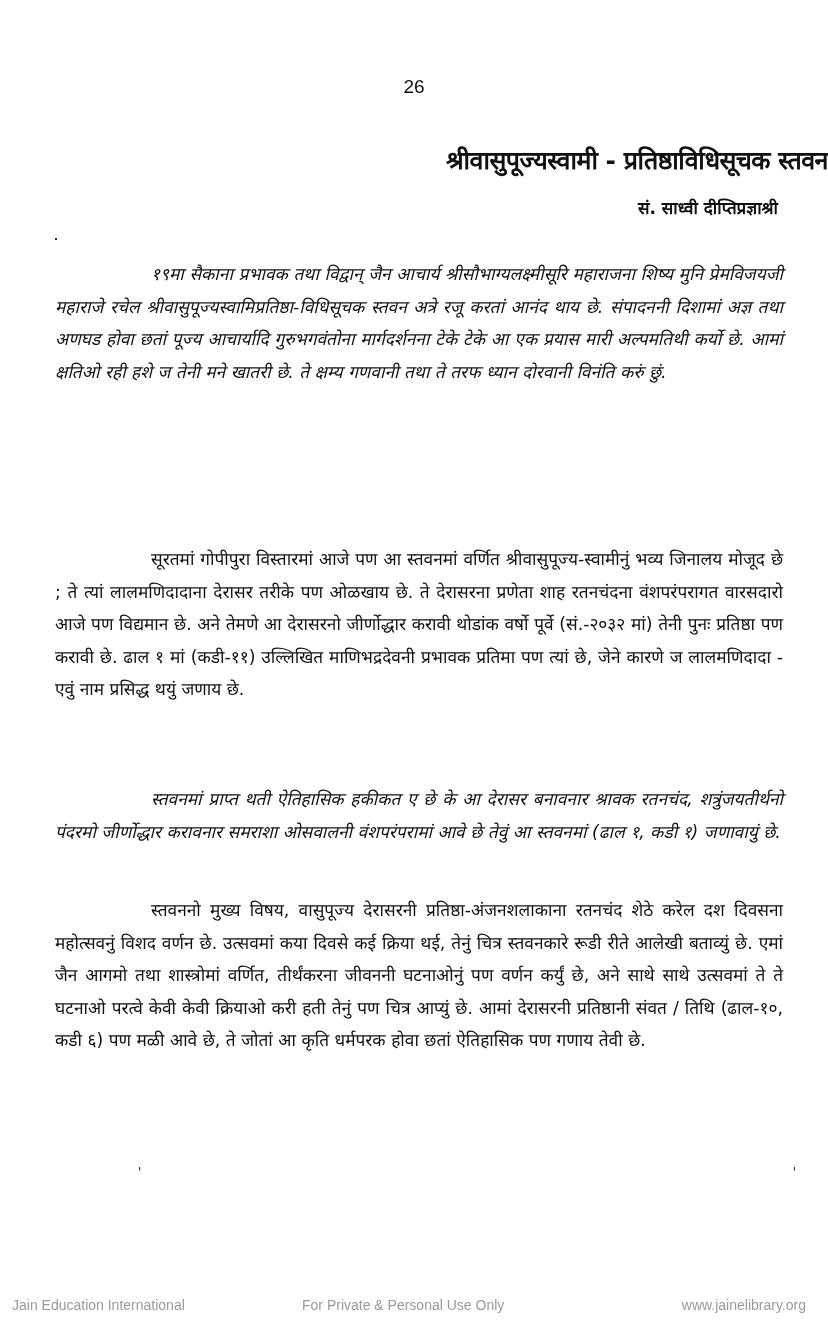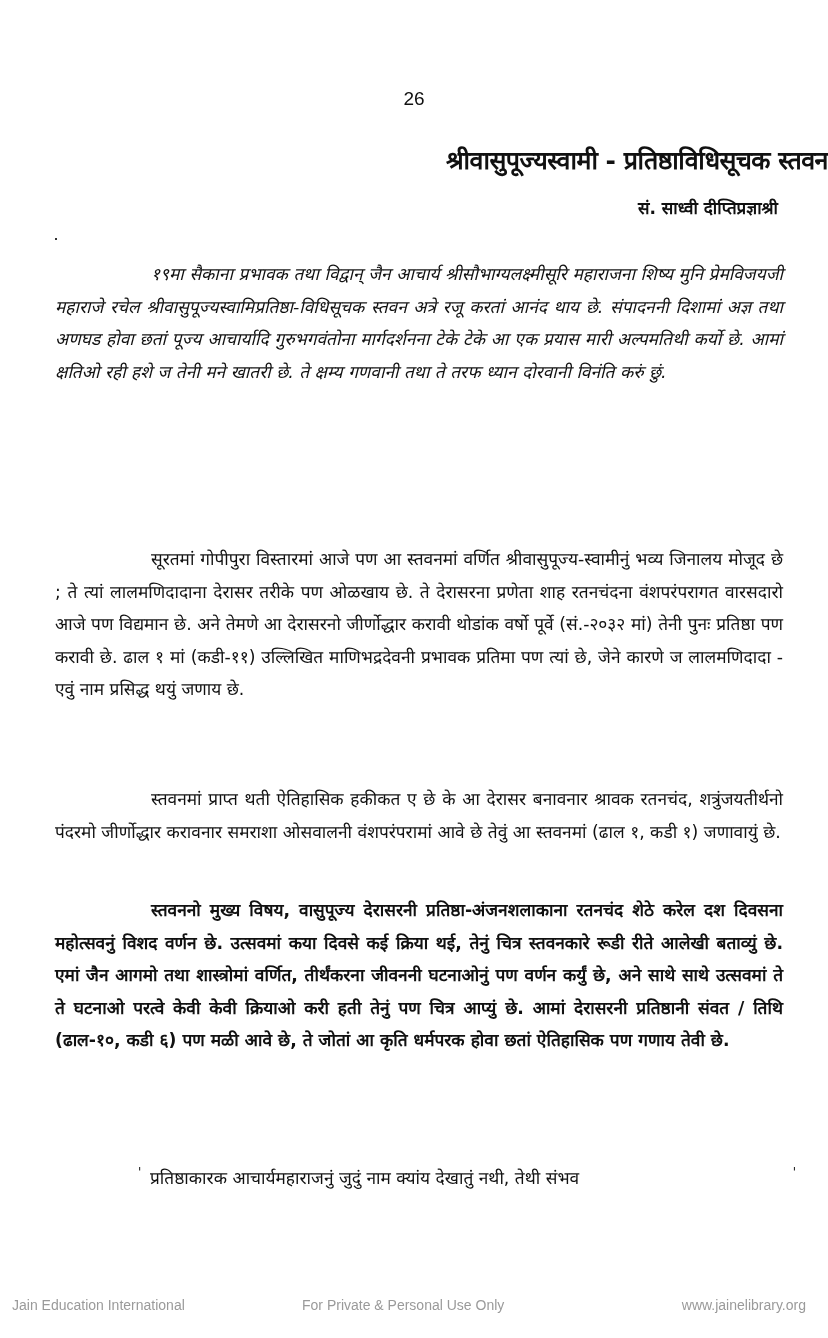--- a/index.html
+++ b/index.html
@@ -1,26 +1,26 @@
 <!DOCTYPE html>
 <html><head>
 <meta charset="utf-8">
 <style>
   html, body { margin:0; padding:0; background:#ffffff; }
   body { width:828px; height:1338px; position:relative; overflow:hidden; color:#111; font-family:"DejaVu Sans", sans-serif; }
-  .page-number { position:absolute; top:88px; left:0; width:828px; text-align:center; font-family:"Liberation Sans", sans-serif; font-size:19px; color:#111; }
+  .page-number { position:absolute; top:76px; left:0; width:828px; text-align:center; font-family:"Liberation Sans", sans-serif; font-size:19px; color:#111; }
   .title { position:absolute; top:142px; left:0; width:828px; text-align:right; font-size:25px; font-weight:bold; letter-spacing:-0.5px; }
   .editor { position:absolute; top:196px; right:50px; font-size:17px; font-weight:bold;margin-left:36px; }
   .dot { position:absolute; top:238px; left:55px; width:2px; height:2px; background:#333; }
   .body { position:absolute; left:55px; width:728px; font-size:17.3px; line-height:32.6px; text-align:justify; }
   .para { margin:0; text-indent:96px; }
   .p1 { top:258px;font-style:italic; }
   .p2 { top:503px;margin-top:40px; }
-  .p3 { top:783px; }
-  .p4 { top:894px;font-weight:bold; }
+  .p3 { top:783px;font-style:italic; }
+  .p4 { top:894px; }
   .footnote { position:absolute; top:1163px; left:150px; width:640px; font-size:17.3px; line-height:30px; }
   .fn-mark { position:absolute; top:-6px; font-size:12px; }
   .fn-mark.left { left:-12px; }
   .fn-mark.right { right:-6px; }
   .footer { position:absolute; top:1297px; left:0; width:828px; height:24px; font-family:"Liberation Sans", sans-serif; font-size:14px; color:#9a9a9a; }
   .footer span { position:absolute; top:0; }
   .f-left { left:12px; }
   .f-mid { left:302px; }
   .f-right { right:22px; }
 </style>
@@ -40,21 +40,20 @@
 </div>
 <div class="body p3">
   <p class="para">स्तवनमां प्राप्त थती ऐतिहासिक हकीकत ए छे के आ देरासर बनावनार श्रावक रतनचंद, शत्रुंजयतीर्थनो पंदरमो जीर्णोद्धार करावनार समराशा ओसवालनी वंशपरंपरामां आवे छे तेवुं आ स्तवनमां (ढाल १, कडी १) जणावायुं छे.</p>
 </div>
 <div class="body p4">
   <p class="para">स्तवननो मुख्य विषय, वासुपूज्य देरासरनी प्रतिष्ठा-अंजनशलाकाना रतनचंद शेठे करेल दश दिवसना महोत्सवनुं विशद वर्णन छे. उत्सवमां कया दिवसे कई क्रिया थई, तेनुं चित्र स्तवनकारे रूडी रीते आलेखी बताव्युं छे. एमां जैन आगमो तथा शास्त्रोमां वर्णित, तीर्थंकरना जीवननी घटनाओनुं पण वर्णन कर्युं छे, अने साथे साथे उत्सवमां ते ते घटनाओ परत्वे केवी केवी क्रियाओ करी हती तेनुं पण चित्र आप्युं छे. आमां देरासरनी प्रतिष्ठानी संवत / तिथि (ढाल-१०, कडी ६) पण मळी आवे छे, ते जोतां आ कृति धर्मपरक होवा छतां ऐतिहासिक पण गणाय तेवी छे.</p>
 </div>
 
 <div class="footnote">
   <span class="fn-mark left">'</span>
-  <span>प्रतिष्ठाकारक आचार्यमहाराजनुं जुदुं नाम क्यांय देखातुं नथी, तेथी संभव</span>
   <span class="fn-mark right">'</span>
 </div>
 
 <div class="footer">
   <span class="f-left">Jain Education International</span>
   <span class="f-mid">For Private &amp; Personal Use Only</span>
   <span class="f-right">www.jainelibrary.org</span>
 </div>
 
 </body></html>

